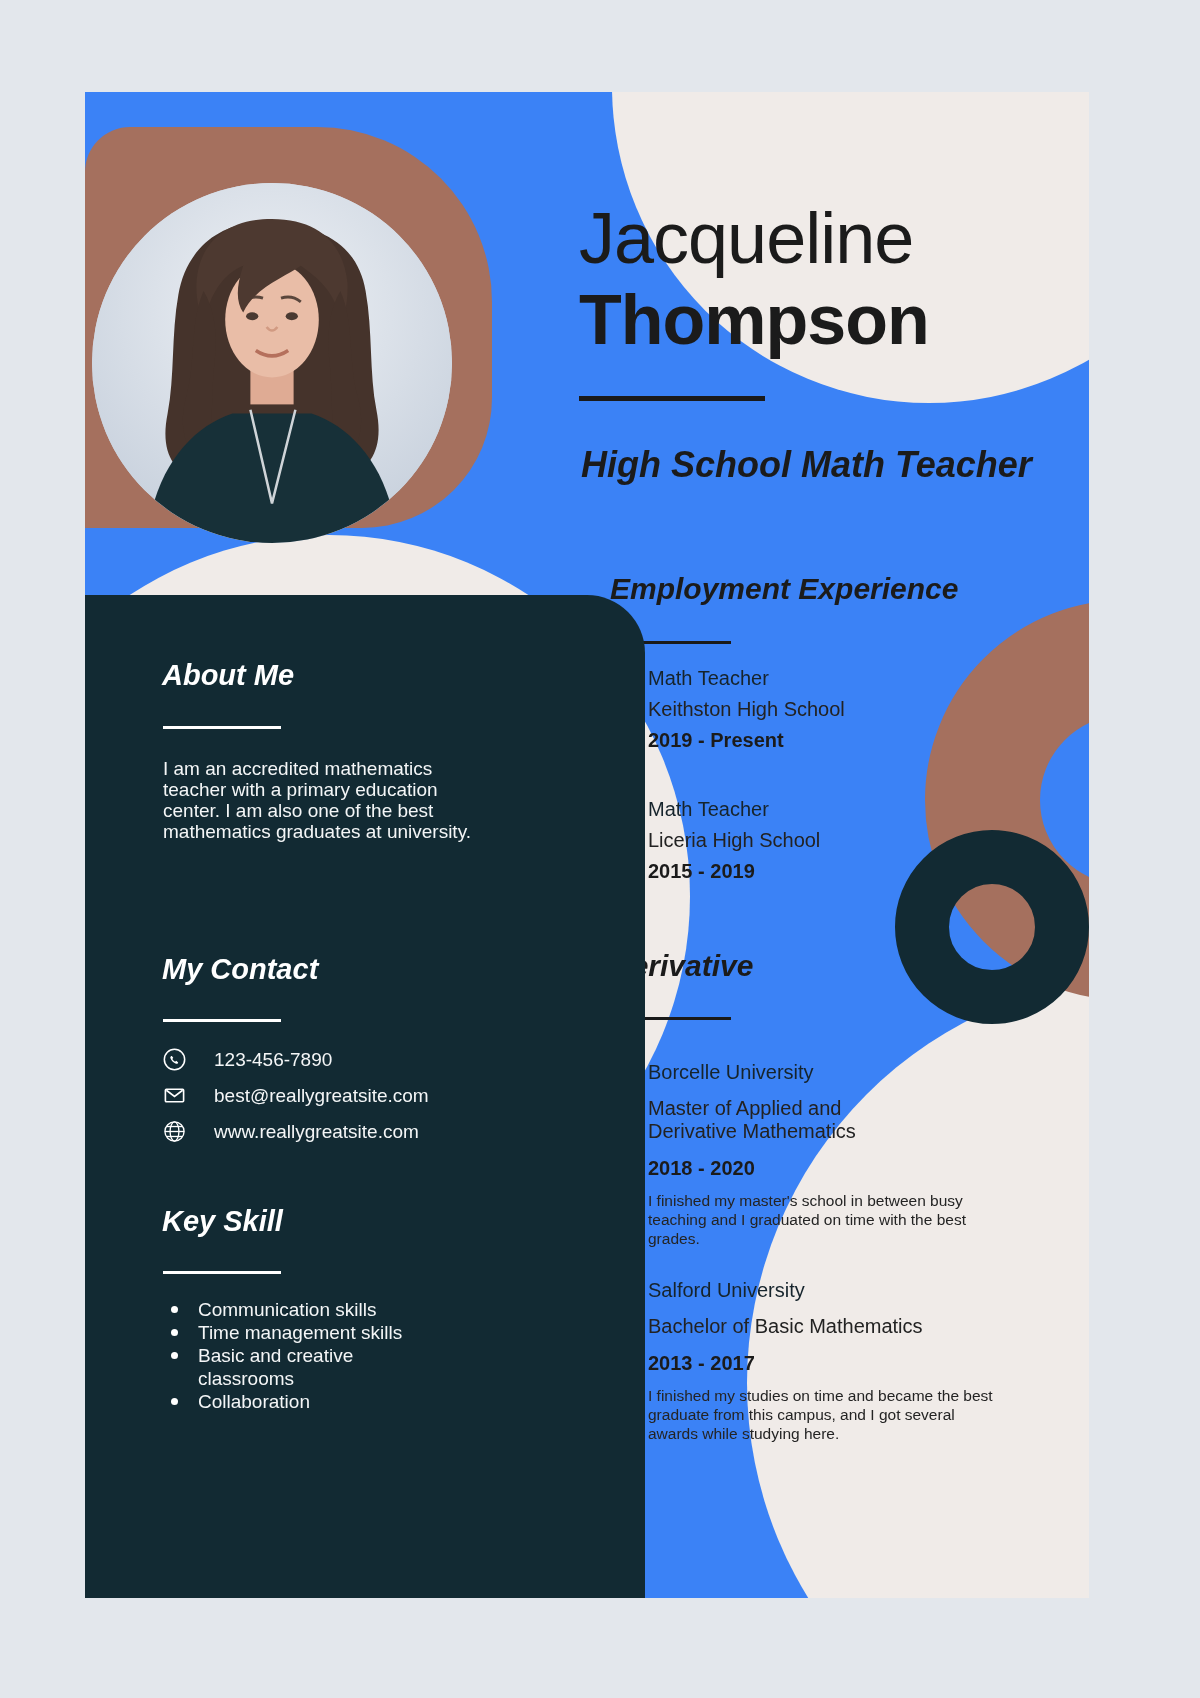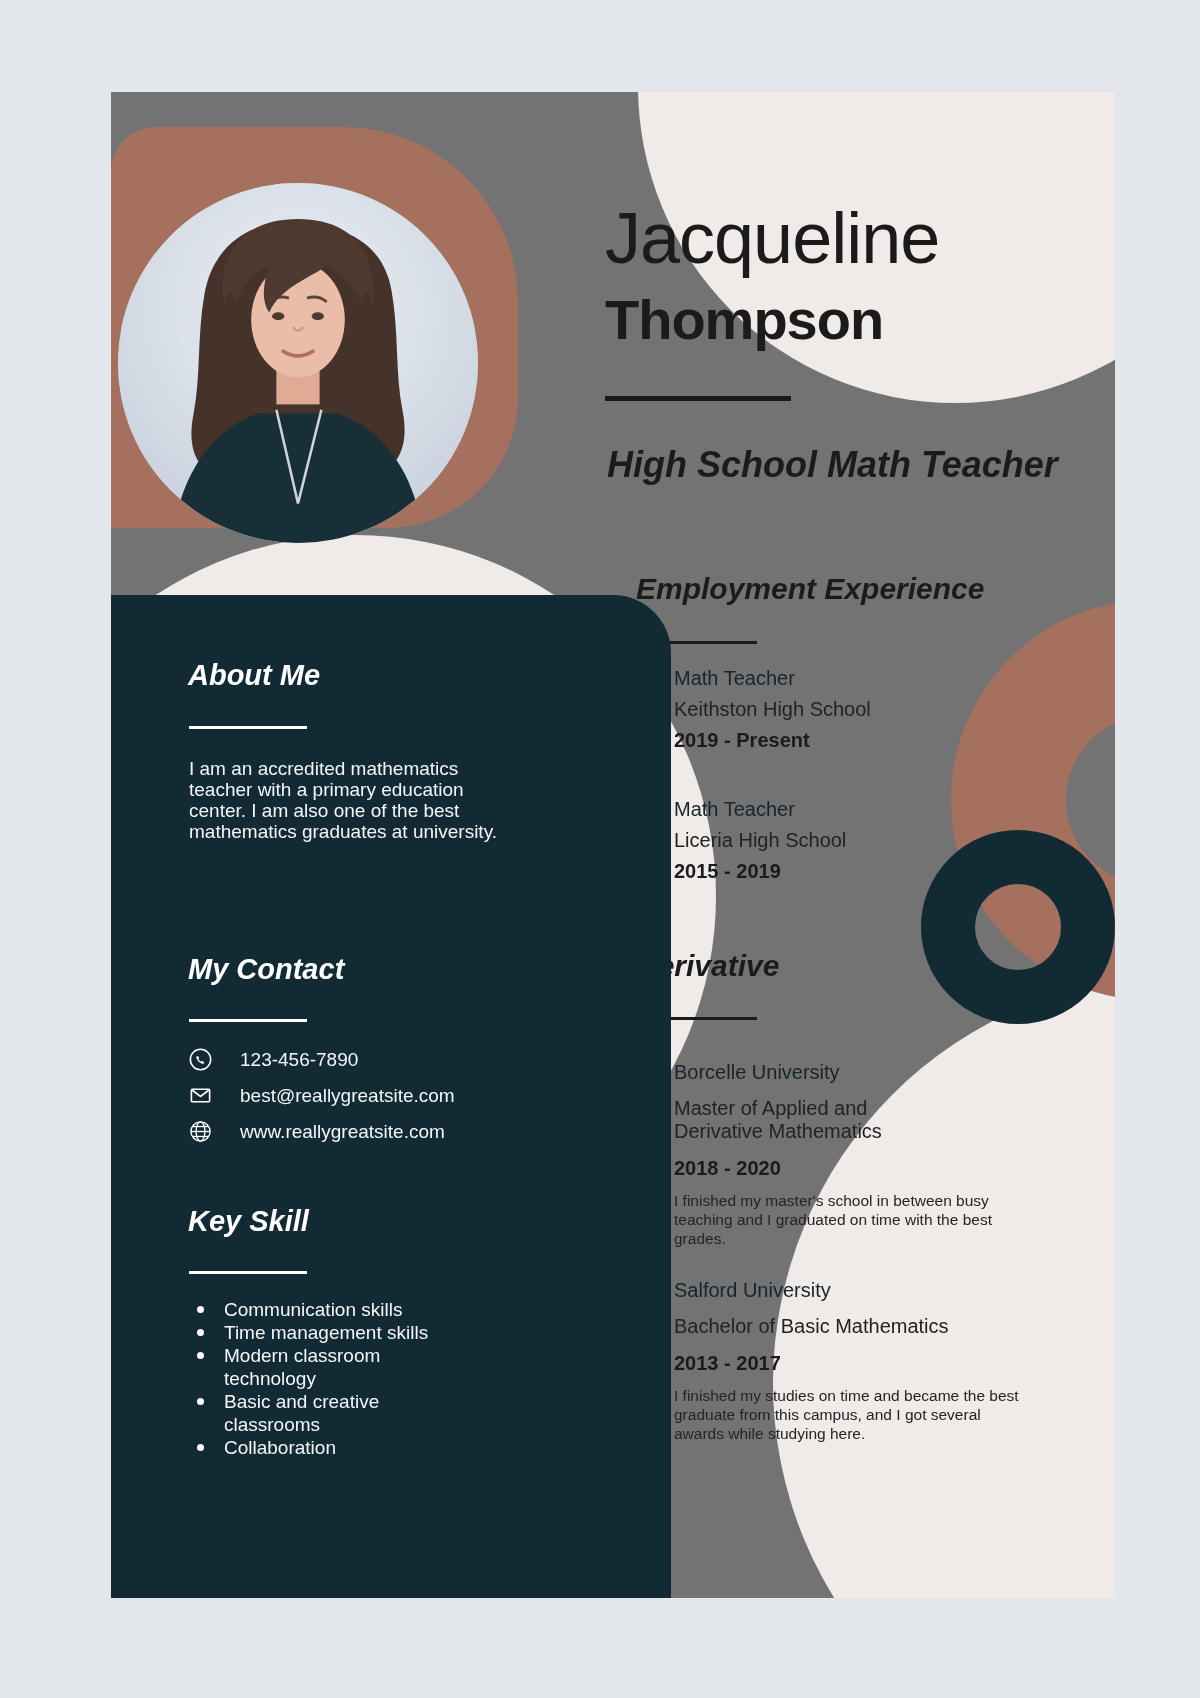--- a/index.html
+++ b/index.html
@@ -1,39 +1,39 @@
 <!DOCTYPE html>
 <html><head>
 <meta charset="utf-8">
 <style>
   html,body{margin:0;padding:0;background:#e3e7ec;}
   *{box-sizing:border-box;font-family:"Liberation Sans", sans-serif;}
   .canvas{position:relative;width:1200px;height:1698px;background:#e3e7ec;overflow:hidden;}
-  .page{position:absolute;left:111px;top:92px;width:1004px;height:1506px;background:#737373;overflow:hidden;}
+  .page{position:absolute;left:85px;top:92px;width:1004px;height:1506px;background:#3b82f6;overflow:hidden;}
 
   
   .circle{position:absolute;border-radius:50%;}
   .beige{background:#f0ebe8;}
   .circle-top-right{left:527px;top:-323px;width:634px;height:634px;}
   .circle-left{left:-117px;top:443px;width:722px;height:722px;}
   .circle-bottom-right{left:662px;top:883px;width:816px;height:816px;}
   .donut-brown{left:840px;top:508px;width:400px;height:400px;border:115px solid #a5705e;background:transparent;}
   .donut-navy{left:810px;top:738px;width:194px;height:194px;border:54px solid #122a33;background:transparent;}
 
   
   .photo-frame{position:absolute;left:0;top:35px;width:407px;height:401px;background:#a5705e;
                border-radius:45px 175px 130px 0;}
   .photo-circle{position:absolute;left:7px;top:56px;width:360px;height:360px;border-radius:50%;overflow:hidden;
                 background:#cdd6e2;}
   .photo-circle svg{display:block;width:100%;height:100%;}
 
   
   .name{position:absolute;left:494px;top:84px;color:#1b1b1b;line-height:82px;letter-spacing:-1px;}
   .name .first{display:block;font-size:72px;font-weight:500;}
-  .name .last{display:block;font-size:56px;font-weight:800;}
+  .name .last{display:block;font-size:70px;font-weight:800;}
   .name-divider{position:absolute;left:494px;top:304px;width:186px;height:5px;background:#1a1a1a;}
   .job-title{position:absolute;left:496px;top:352px;font-size:36px;font-style:italic;font-weight:600;color:#1b1b1b;}
 
   
   .sec-heading{position:absolute;font-size:30px;font-style:italic;font-weight:700;color:#1b1b1b;}
   .sec-divider{position:absolute;width:119px;height:3px;background:#1a1a1a;}
   .emp-heading{left:525px;top:480px;}
   .emp-divider{left:527px;top:549px;}
   .edu-heading{left:525px;top:857px;}
   .edu-divider{left:527px;top:925px;}
@@ -207,20 +207,19 @@
           </span>
           <span class="contact-value">www.reallygreatsite.com</span>
         </div>
       </div>
 
       <div class="panel-heading skills-heading">Key Skill</div>
       <div class="panel-divider skills-divider"></div>
       <div class="skills-list">
         <div class="skill-item"><span class="sdot"></span><span>Communication skills</span></div>
         <div class="skill-item"><span class="sdot"></span><span>Time management skills</span></div>
-        <div class="skill-item"><span class="sdot"></span><span>Modern classroom technology</span></div>
         <div class="skill-item"><span class="sdot"></span><span>Basic and creative classrooms</span></div>
         <div class="skill-item"><span class="sdot"></span><span>Collaboration</span></div>
       </div>
     </div>
 
   </div>
 </div>
 
 </body></html>

